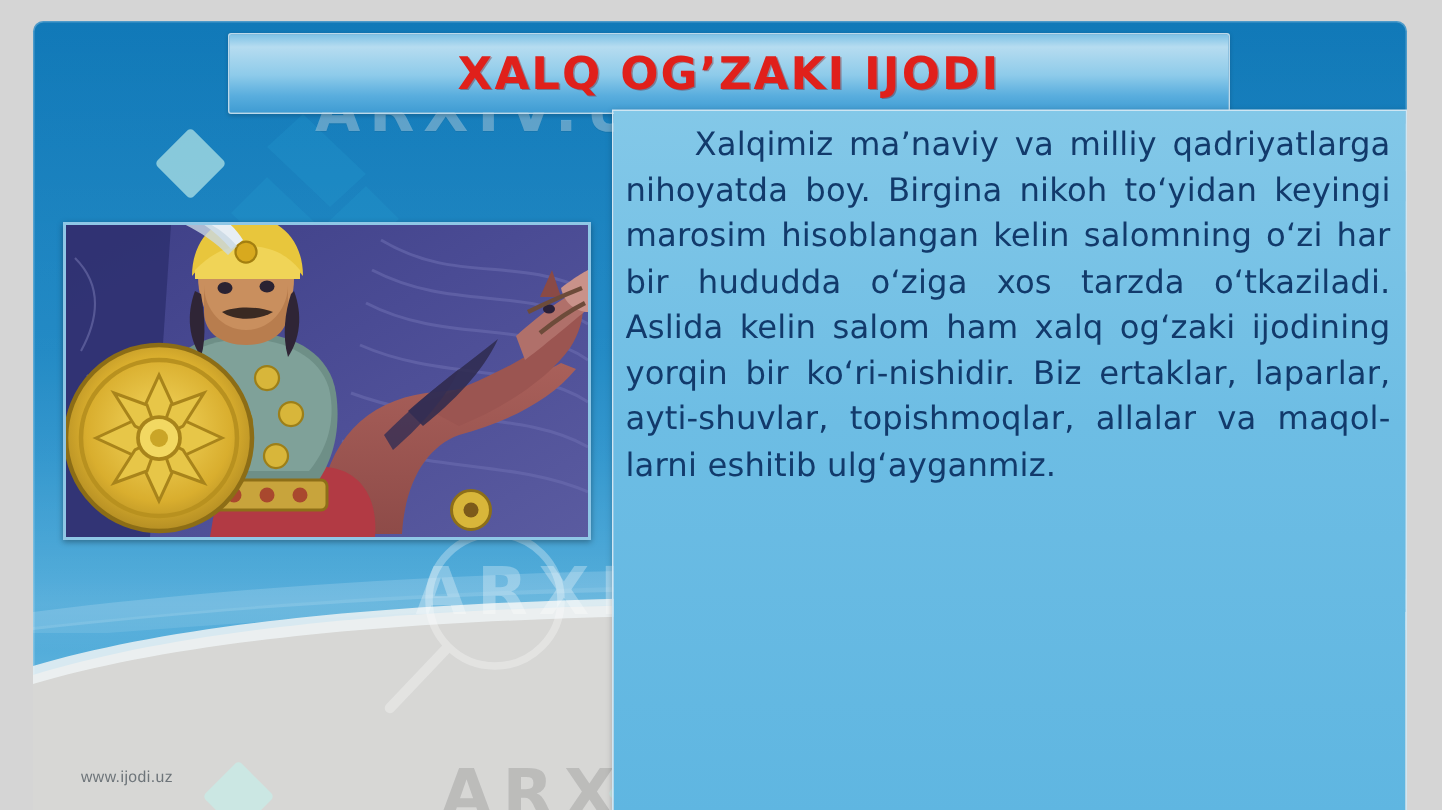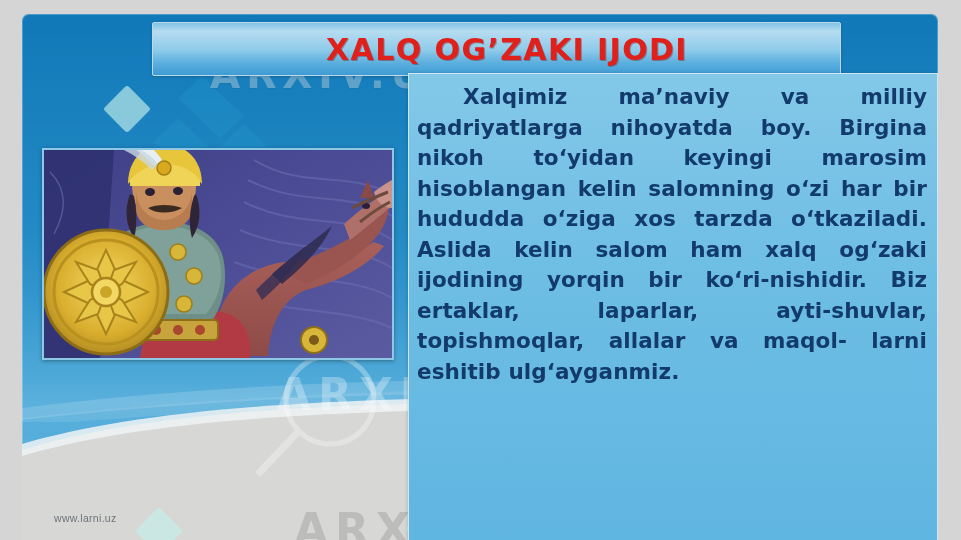--- a/index.html
+++ b/index.html
@@ -36,21 +36,21 @@
   .ribbons{position:absolute;left:0;right:0;bottom:118px;height:60px;opacity:.45;pointer-events:none;}
   .ribbons svg{display:block;width:100%;height:100%;}
 
   
   .title-banner{
     position:absolute;left:130px;top:8px;width:666px;height:52px;
     background:linear-gradient(180deg,#7ec2e6 0%,#b6dcf0 16%,#8ecbea 52%,#5aaede 78%,#3f9cd3 100%);
     border:1px solid #bcd9ea;
     border-radius:2px;
     box-shadow:0 1px 3px rgba(0,0,0,.18);
-    display:flex;align-items:center;justify-content:center;padding-left:21px;
+    display:flex;align-items:center;justify-content:center;
   }
   .title-text{
     color:#e0201b;
     font-size:30px;font-weight:bold;letter-spacing:1.4px;
     text-shadow:1px 1px 0 rgba(120,0,0,.35);
     white-space:nowrap;
   }
 
   
   .picture-frame{
@@ -71,21 +71,21 @@
     box-shadow:0 1px 4px rgba(0,0,0,.22);
     box-sizing:border-box;
     padding:8px 10px 0 8px;
     overflow:hidden;
   }
   .textbox p{
     margin:0;
     color:#123a6b;
     font-size:21.5px;
     line-height:30.5px;
-    font-weight:bold;
+    font-weight:normal;
     text-align:justify;
     text-justify:inter-word;
     letter-spacing:.1px;
   }
   .textbox p.indent{text-indent:46px;}
 
   
   .wm{position:absolute;pointer-events:none;user-select:none;}
 
   .wm-logo{opacity:.20;}
@@ -330,16 +330,16 @@
           <circle cx="270" cy="190" r="13" fill="#d8b63a" stroke="#8d6f18" stroke-width="2"></circle>
           <circle cx="270" cy="190" r="5" fill="#7c5a1a"></circle>
         </svg>
       </div>
     </div>
 
     <div class="textbox">
       <p class="indent">Xalqimiz ma’naviy va milliy qadriyatlarga nihoyatda boy. Birgina nikoh to‘yidan keyingi marosim hisoblangan kelin salomning o‘zi har bir hududda o‘ziga xos tarzda o‘tkaziladi. Aslida kelin salom ham xalq og‘zaki ijodining yorqin bir ko‘ri-nishidir. Biz ertaklar, laparlar, ayti-shuvlar, topishmoqlar, allalar va maqol-            larni            eshitib ulg‘ayganmiz.</p>
     </div>
 
-    <div class="url">www.larni.uz</div>
+    <div class="url">www.ijodi.uz</div>
 
   </div>
 </div>
 
 </body></html>

